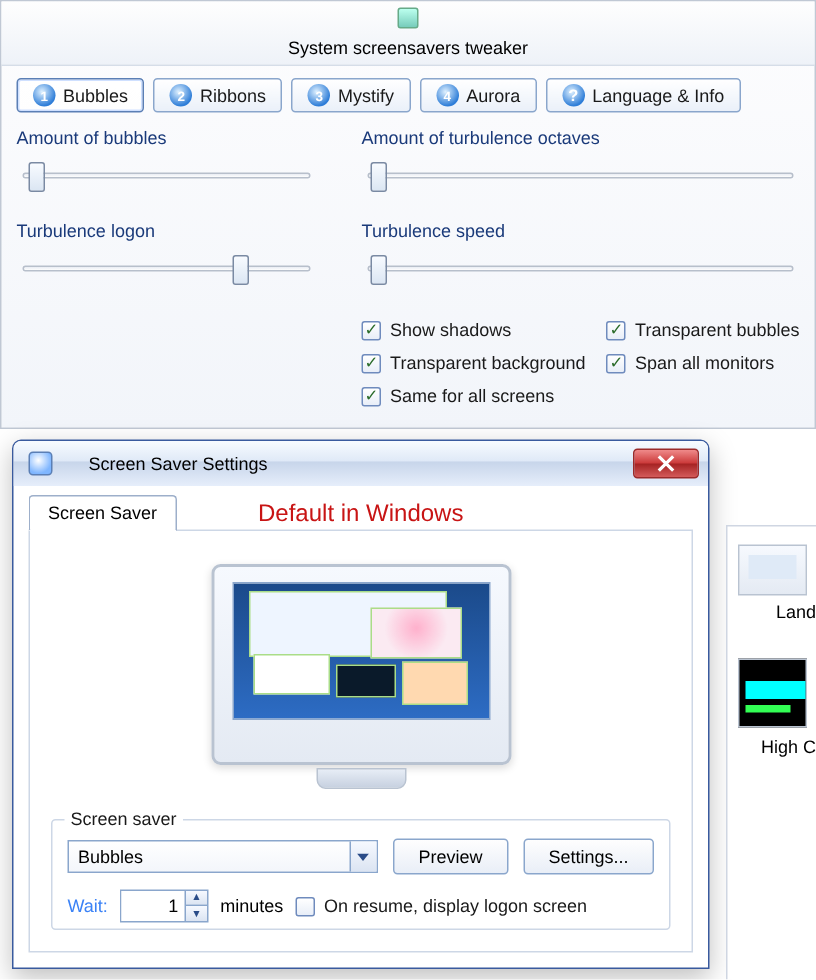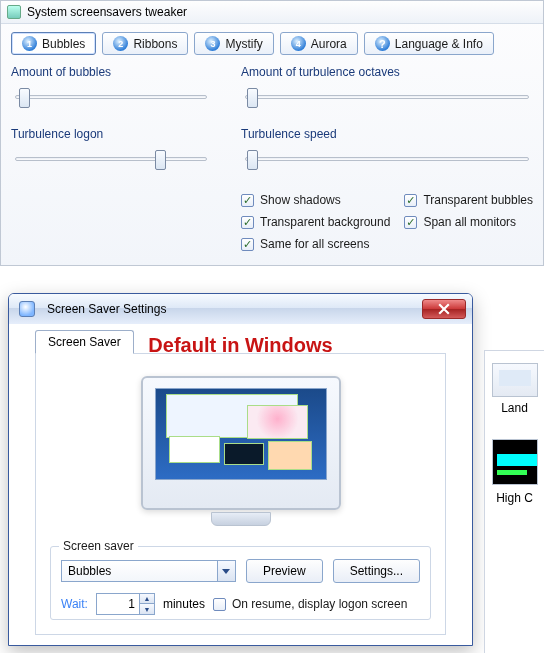--- a/index.html
+++ b/index.html
@@ -1,20 +1,20 @@
 <!DOCTYPE html>
 <html><head>
 <meta charset="utf-8">
 <style>
 * { box-sizing: border-box; margin: 0; padding: 0; font-family: "Segoe UI", Tahoma, sans-serif; font-size: 12px; }
 body { background: #fff; width: 544px; height: 653px; position: relative; overflow: hidden; }
 
 
 .tweaker { position: absolute; left: 0; top: 0; right: 0; border: 1px solid #c0c8d4; background: linear-gradient(#fdfdfe, #f2f5fa); }
-.tweaker-title { display: flex; align-items: center; gap: 6px; padding: 4px 6px; color: #000; background: linear-gradient(#fefefe, #eef2f8); border-bottom: 1px solid #d5dde8; }
+.tweaker-title { display: flex; align-items: center; gap: 6px; padding: 4px 6px; color: #000; background: linear-gradient(#fefefe, #eef2f8); border-bottom: 1px solid #d5dde8; flex-direction: column; }
 .tweaker-title .ico { width: 14px; height: 14px; border: 1px solid #6a8; border-radius: 2px; background: linear-gradient(#bfe, #7cb); }
 .tweaker-body { padding: 8px 10px 14px; }
 
 .tabstrip { display: flex; gap: 6px; margin-bottom: 10px; }
 .tab { display: flex; align-items: center; gap: 5px; border: 1px solid #8aa6cc; border-radius: 3px; padding: 3px 10px; background: linear-gradient(#fff,#eaf0f9); cursor: pointer; color: #1a1a1a; }
 .tab.active { background: linear-gradient(#fff,#fefefe); border-color: #5b7fb5; box-shadow: inset 0 0 0 1px #cfe0ff; }
 .tab .circ { width: 15px; height: 15px; border-radius: 50%; background: radial-gradient(circle at 40% 35%, #dff1ff, #2f7ed8 70%); color: #fff; font-size: 9px; display: flex; align-items: center; justify-content: center; font-weight: bold; }
 .tab .circ.q { font-size: 11px; }
 
 .panels { display: flex; gap: 30px; }
@@ -26,28 +26,28 @@
 .track .rail { position: absolute; top: 10px; left: 4px; right: 4px; height: 4px; border: 1px solid #b7bfcb; border-radius: 2px; background: linear-gradient(#e9edf4,#fdfdfd); }
 .track .thumb { position: absolute; top: 3px; width: 11px; height: 20px; border: 1px solid #7a8aa3; border-radius: 2px; background: linear-gradient(#f8fbff,#dbe6f3); }
 
 .checks { display: grid; grid-template-columns: 1fr 1fr; gap: 8px 14px; margin-top: 4px; }
 .chk { display: flex; align-items: center; gap: 6px; color: #1a1a1a; cursor: pointer; white-space: nowrap; }
 .chk .box { width: 13px; height: 13px; border: 1px solid #6f8bbd; border-radius: 2px; background: linear-gradient(#fff,#e8eef8); display: flex; align-items: center; justify-content: center; color: #2a6b2a; font-size: 11px; line-height: 1; }
 .chk.full { grid-column: 1 / -1; }
 
 
 .dlg { position: absolute; left: 8px; top: 293px; width: 465px; border: 1px solid #395a9e; border-radius: 6px 6px 0 0; background: #fff; box-shadow: 0 6px 18px rgba(0,0,0,.25); overflow: hidden; }
-.dlg-titlebar { height: 30px; background: linear-gradient(#f7fbff, #dfe9f7 45%, #c7d5ea 46%, #e6eefb); display: flex; align-items: center; padding: 0 6px 0 10px; gap: 12px; }
+.dlg-titlebar { height: 30px; background: linear-gradient(#f7fbff, #dfe9f7 45%, #c7d5ea 46%, #e6eefb); display: flex; align-items: center; padding: 0 6px 0 10px; gap: 24px; }
 .dlg-titlebar .tico { width: 16px; height: 16px; background: radial-gradient(circle at 40% 35%, #fff, #7fb6ff 70%); border: 1px solid #5b7fb5; border-radius: 3px; }
 .dlg-titlebar .ttxt { flex: 1; color: #000; }
 .close-btn { width: 44px; height: 20px; border: 1px solid #9a2a2a; border-radius: 3px; background: linear-gradient(#ef8a8a, #cc3b3b 48%, #a62323 52%, #d35a5a); color: #fff; display: flex; align-items: center; justify-content: center; cursor: pointer; }
 .close-btn svg { width: 12px; height: 12px; }
 
-.dlg-body { padding: 6px 26px 10px; }
-.overlay-label { position: absolute; left: 0; right: 0; top: 40px; text-align: center; color: #c81414; font-size: 20px; pointer-events: none; font-weight: bold; }
+.dlg-body { padding: 6px 10px 10px; }
+.overlay-label { position: absolute; left: 0; right: 0; top: 40px; text-align: center; color: #c81414; font-size: 16px; pointer-events: none; }
 
 .dlg-tab { position: relative; display: inline-block; border: 1px solid #9dafca; border-bottom-color: #fff; border-radius: 3px 3px 0 0; padding: 4px 12px; background: #fff; z-index: 2; margin-bottom: -1px; }
 .dlg-panel { border: 1px solid #cdd7e6; padding: 14px; position: relative; background: #fff; }
 
 .monitor { width: 200px; height: 150px; margin: 8px auto 20px; position: relative; }
 .monitor .bezel { position: absolute; inset: 0 0 16px 0; border: 2px solid #b9c3d1; border-radius: 6px; background: linear-gradient(#f6f9fe,#e4eaf3); box-shadow: 0 2px 6px rgba(0,0,0,.15); }
 .monitor .screen { position: absolute; left: 12px; right: 12px; top: 10px; bottom: 28px; background: linear-gradient(#1b4a8a,#2d6cc4); border: 1px solid #8aa6cc; overflow: hidden; }
 .monitor .screen .wins { position: absolute; inset: 0; }
 .monitor .screen .w { position: absolute; background: #fff; border: 1px solid #ad8; }
 .monitor .stand { position: absolute; bottom: 0; left: 50%; transform: translateX(-50%); width: 60px; height: 14px; background: linear-gradient(#e7edf6,#c7d1e0); border-radius: 0 0 6px 6px; border: 1px solid #b9c3d1; }
@@ -66,21 +66,21 @@
 .spin { display: flex; border: 1px solid #8aa6cc; height: 22px; }
 .spin input { border: none; width: 42px; text-align: right; padding: 0 4px; font: inherit; outline: none; }
 .spin .arrows { display: flex; flex-direction: column; border-left: 1px solid #8aa6cc; }
 .spin .arrows div { width: 14px; height: 11px; display: flex; align-items: center; justify-content: center; background: linear-gradient(#f6f9ff,#dbe4f2); font-size: 7px; color: #2a4c88; cursor: pointer; }
 .spin .arrows div:first-child { border-bottom: 1px solid #8aa6cc; }
 
 
 .rightcol { position: absolute; right: 0; top: 350px; width: 60px; border-left: 1px solid #cfd6e2; border-top: 1px solid #cfd6e2; bottom: 0; background: #fff; }
 .rightcol .thumb1 { margin: 12px auto 4px; width: 46px; height: 34px; border: 1px solid #b9c3d1; background: linear-gradient(#f6f9fe,#e4eaf3); position: relative; }
 .rightcol .thumb1::after { content: ""; position: absolute; left: 6px; right: 6px; top: 6px; bottom: 10px; background: #dfeaf7; }
-.rightcol .cap { text-align: center; color: #000; margin-bottom: 24px; }
+.rightcol .cap { text-align: right; color: #000; margin-bottom: 24px; }
 .rightcol .hc { margin: 0 auto 6px; width: 46px; height: 46px; border: 1px solid #b9c3d1; background: #000; position: relative; }
 .rightcol .hc .bar1 { position: absolute; left: 4px; right: 0; top: 14px; height: 12px; background: #00ffff; }
 .rightcol .hc .bar2 { position: absolute; left: 4px; right: 10px; top: 30px; height: 5px; background: #33ff55; }
 </style>
 </head>
 <body>
 
 <div class="tweaker">
   <div class="tweaker-title">
     <span class="ico"></span>

